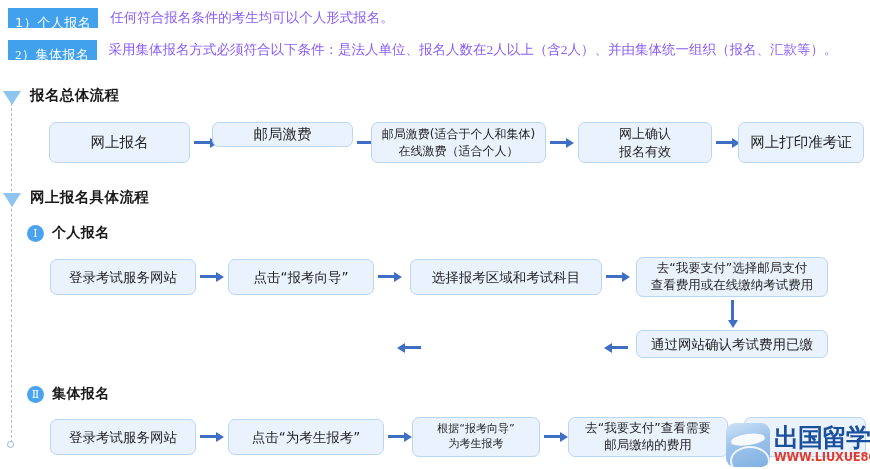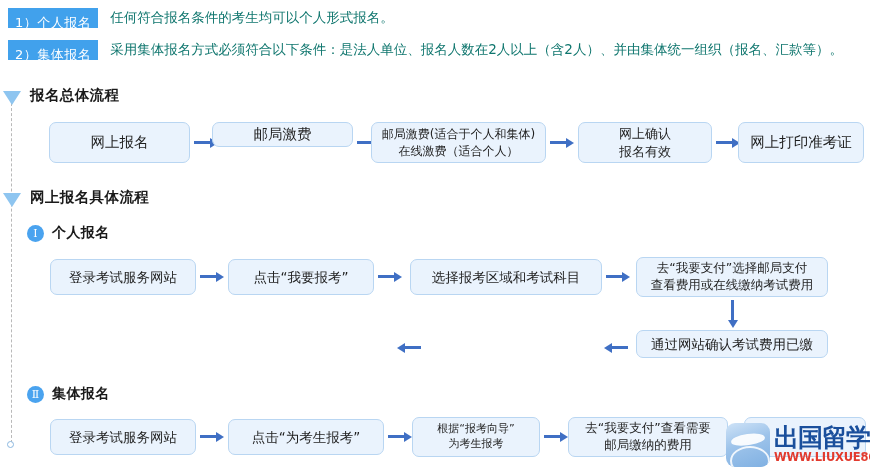--- a/index.html
+++ b/index.html
@@ -28,21 +28,21 @@
     color: #ffffff;
     font-size: 13px;
     line-height: 20px;
     height: 20px;
     padding: 5px 7px;
     white-space: nowrap;
     letter-spacing: 0.5px;
     font-weight: 400;
   }
   .note-text {
-    color: #0f766e;
+    color: #8b5cf6;
     font-size: 13.5px;
     margin-left: 12px;
     white-space: nowrap;
   }
 
   
   .spine {
     position: absolute;
     left: 11px;
     top: 98px;
@@ -234,21 +234,21 @@
 </head>
 <body>
 
 <div id="page">
 
   <div class="note-row" style="left:8px; top:8px;">
     <span class="note-badge">1）个人报名</span>
     <span class="note-text">任何符合报名条件的考生均可以个人形式报名。</span>
   </div>
 
-  <div class="note-row" style="left:8px; top:40px;">
+  <div class="note-row" style="left:8px; top:40px;font-family:Liberation Serif, serif;">
     <span class="note-badge">2）集体报名</span>
     <span class="note-text">采用集体报名方式必须符合以下条件：是法人单位、报名人数在2人以上（含2人）、并由集体统一组织（报名、汇款等）。</span>
   </div>
 
   <div class="spine"></div>
   <div class="spine-dot"></div>
 
   <div class="sec" style="left:3px; top:86px;">
     <span class="tri"></span>
     <span class="sec-title">报名总体流程</span>
@@ -291,21 +291,21 @@
     <span class="roman">Ⅰ</span>
     <span class="sub-title">个人报名</span>
   </div>
 
   <div class="box" style="left:50px; top:259px; width:146px; height:36px; font-size:13.5px;">登录考试服务网站</div>
   <div class="arrow-r" style="left:200px; top:271px; width:24px;">
     <span class="stem"></span>
       <span class="head"></span>
   </div>
 
-  <div class="box" style="left:228px; top:259px; width:146px; height:36px; font-size:13.5px;">点击“我要报考”</div>
+  <div class="box" style="left:228px; top:259px; width:146px; height:36px; font-size:13.5px;">点击“报考向导”</div>
   <div class="arrow-r" style="left:378px; top:271px; width:24px;">
     <span class="stem"></span>
       <span class="head"></span>
   </div>
 
   <div class="box" style="left:410px; top:259px; width:192px; height:36px; font-size:13.5px;">选择报考区域和考试科目</div>
   <div class="arrow-r" style="left:606px; top:271px; width:24px;">
     <span class="stem"></span>
       <span class="head"></span>
   </div>

